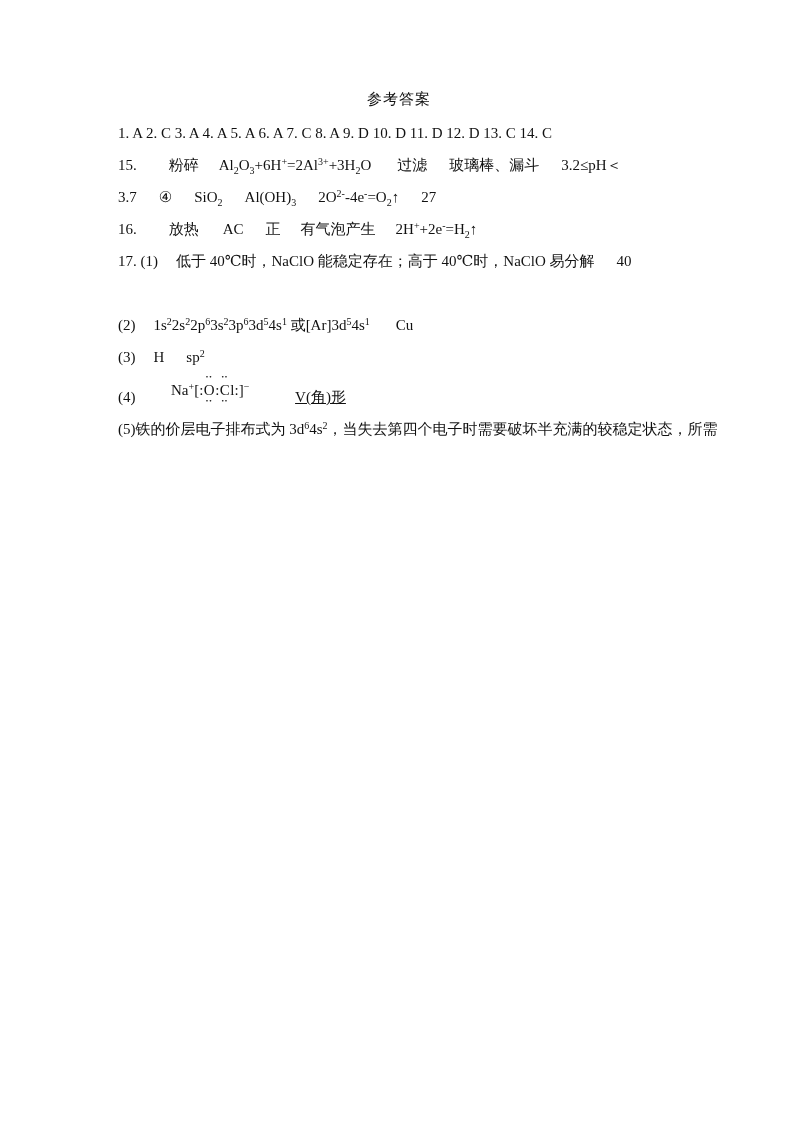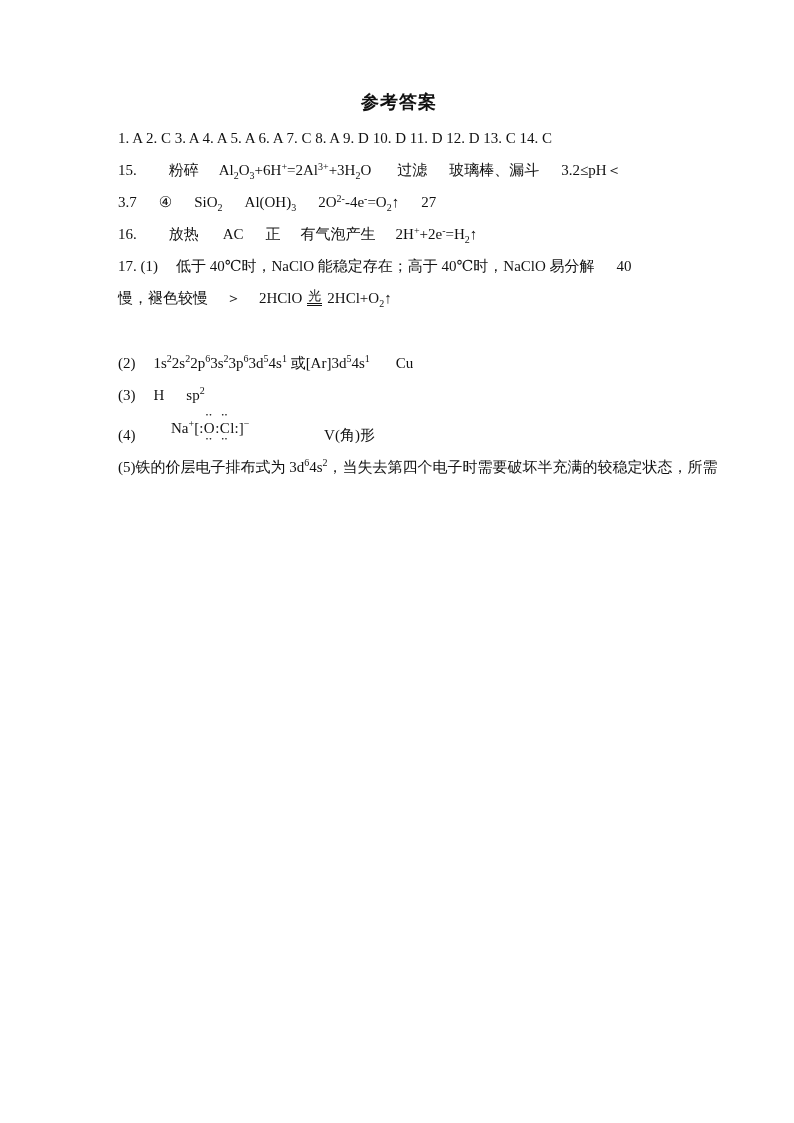--- a/index.html
+++ b/index.html
@@ -9,21 +9,21 @@
     background:#ffffff;
     overflow:hidden;
     font-family:"Liberation Serif","DejaVu Serif",serif;
     color:#111;
   }
   .content{
     position:absolute;left:118px;top:90px;width:562px;
     font-size:15px;
   }
   .title{
-    font-size:18px;font-weight:bold;text-align:center;
+    font-size:15px;font-weight:normal;text-align:center;
     margin:0 0 14px 0;letter-spacing:1px;
   }
   p.ln{
     margin:0 0 12px 0;
     line-height:20px;min-height:20px;
     white-space:nowrap;
   }
   p.blank{margin:0 0 12px 0;line-height:20px;min-height:20px;}
   .gap{display:inline-block;}
   sup{font-size:10px;line-height:0;position:relative;top:0.5px;}
@@ -40,37 +40,36 @@
   .lewis-line{padding-top:8px;margin-bottom:14px;}
   .lewis{display:inline-block;transform:translateY(-7px);}
   .dd{position:relative;display:inline-block;padding:0 0.5px;}
   .dots{
     position:absolute;left:50%;transform:translateX(-50%);
     font-size:7px;letter-spacing:1px;line-height:1;color:#111;
     white-space:nowrap;
   }
   .dots.t{top:-6px;}
   .dots.b{bottom:-5px;}
-  .shape-label{margin-left:71px;}
+  .shape-label{margin-left:42px;text-decoration:underline;}
   .p4-label{vertical-align:bottom;}
 </style>
 </head>
 <body>
 
 <div class="page">
   <div class="content">
 
     <h1 class="title">参考答案</h1>
 
     <p class="ln"><span>1. A 2. C 3. A 4. A 5. A 6. A 7. C 8. A 9. D 10. D 11. D 12. D 13. C 14. C</span></p>
     <p class="ln"><span>15.</span><span class="gap" style="width: 32px;"></span><span>粉碎</span><span class="gap" style="width: 20px;"></span><span>Al</span><sub>2</sub><span>O</span><sub>3</sub><span>+6H</span><sup>+</sup><span>=2Al</span><sup>3+</sup><span>+3H</span><sub>2</sub><span>O</span><span class="gap" style="width: 26px;"></span><span>过滤</span><span class="gap" style="width: 22px;"></span><span>玻璃棒、漏斗</span><span class="gap" style="width: 22px;"></span><span>3.2≤pH＜</span></p>
     <p class="ln"><span>3.7</span><span class="gap" style="width: 22px;"></span><span>④</span><span class="gap" style="width: 22px;"></span><span>SiO</span><sub>2</sub><span class="gap" style="width: 22px;"></span><span>Al(OH)</span><sub>3</sub><span class="gap" style="width: 22px;"></span><span>2O</span><sup>2-</sup><span>-4e</span><sup>-</sup><span>=O</span><sub>2</sub><span>↑</span><span class="gap" style="width: 22px;"></span><span>27</span></p>
     <p class="ln"><span>16.</span><span class="gap" style="width: 32px;"></span><span>放热</span><span class="gap" style="width: 24px;"></span><span>AC</span><span class="gap" style="width: 22px;"></span><span>正</span><span class="gap" style="width: 20px;"></span><span>有气泡产生</span><span class="gap" style="width: 20px;"></span><span>2H</span><sup>+</sup><span>+2e</span><sup>-</sup><span>=H</span><sub>2</sub><span>↑</span></p>
     <p class="ln"><span>17. (1)</span><span class="gap" style="width: 18px;"></span><span>低于 40℃时，NaClO 能稳定存在；高于 40℃时，NaClO 易分解</span><span class="gap" style="width: 22px;"></span><span>40</span></p>
-    <p class="ln"><span>慢，褪色较慢</span><span class="gap" style="width: 18px;"></span><span>＞</span><span class="gap" style="width: 18px;"></span><span>2HClO</span><span class="cond">光</span><span>2HCl+O</span><sub>2</sub><span>↑</span></p>
 
     <p class="blank"></p>
 
     <p class="ln"><span>(2)</span><span class="gap" style="width: 18px;"></span><span>1s</span><sup>2</sup><span>2s</span><sup>2</sup><span>2p</span><sup>6</sup><span>3s</span><sup>2</sup><span>3p</span><sup>6</sup><span>3d</span><sup>5</sup><span>4s</span><sup>1</sup><span> 或[Ar]3d</span><sup>5</sup><span>4s</span><sup>1</sup><span class="gap" style="width: 26px;"></span><span>Cu</span></p>
     <p class="ln"><span>(3)</span><span class="gap" style="width: 18px;"></span><span>H</span><span class="gap" style="width: 22px;"></span><span>sp</span><sup>2</sup></p>
 
     <p class="ln lewis-line">
       <span class="p4-label">(4)</span>
       <span class="gap" style="width:28px"></span>
       <span class="lewis"><span>Na</span><sup>+</sup><span>[:</span><span class="dd"><span class="dots t">••</span><span>O</span><span class="dots b">••</span></span><span>:</span><span class="dd"><span class="dots t">••</span><span>C</span><span class="dots b">••</span></span><span>l:]</span><sup>−</sup></span>

